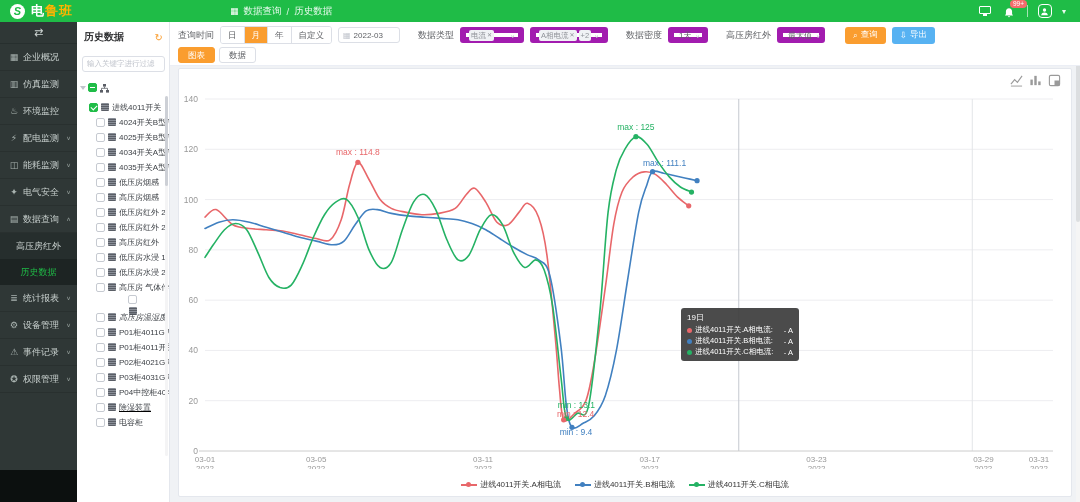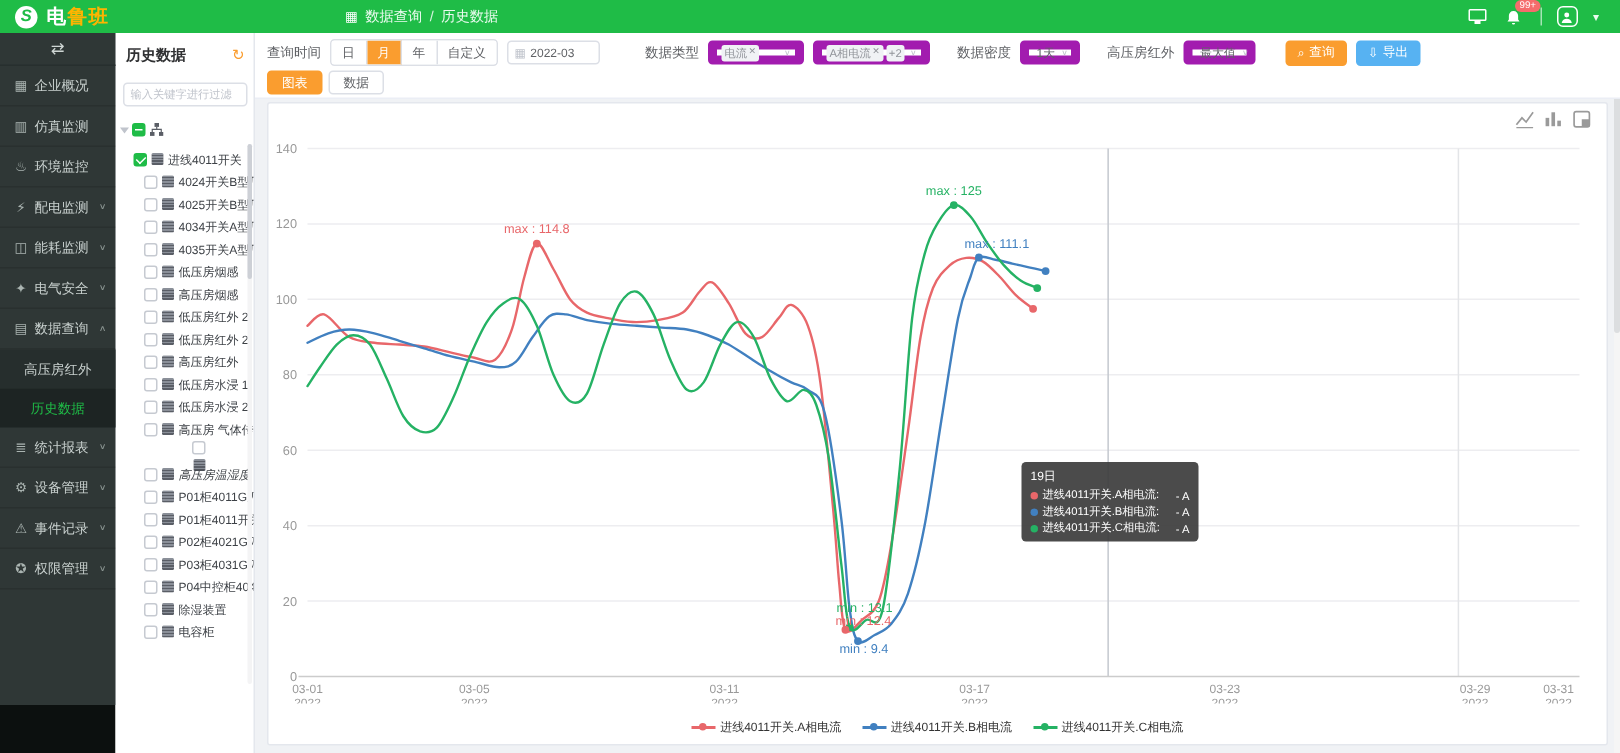--- a/index.html
+++ b/index.html
@@ -320,21 +320,21 @@
         <div class="tree-node" style="margin-left: 7px;">
           <span class="cb"></span>
           <span class="node-ico"></span>
           <span class="nlbl">P03柜4031G刀闸 ...</span>
         </div>
         <div class="tree-node" style="margin-left: 7px;">
           <span class="cb"></span>
           <span class="node-ico"></span>
           <span class="nlbl">P04中控柜4041G刀...</span>
         </div>
-        <div class="tree-node" style="margin-left: 7px;">
+        <div class="tree-node" style="margin-left: 7px; text-decoration: underline;">
           <span class="cb"></span>
           <span class="node-ico"></span>
           <span class="nlbl">除湿装置</span>
         </div>
         <div class="tree-node" style="margin-left: 7px;">
           <span class="cb"></span>
           <span class="node-ico"></span>
           <span class="nlbl">电容柜</span>
         </div>
       </div>
@@ -349,21 +349,21 @@
       <div class="seg-group" id="seg-group">
           <div class="seg-btn">日</div>
           <div class="seg-btn active">月</div>
           <div class="seg-btn">年</div>
           <div class="seg-btn">自定义</div>
         </div>
       <div class="date-input">
         <span class="cal">▦</span>
         <span>2022-03</span>
       </div>
-      <span class="f-label" style="margin-left:24px">数据类型</span>
+      <span class="f-label" style="margin-left:12px">数据类型</span>
       <div class="sel" style="width:64px">
         <span class="tag">
             <span>电流</span>
             <span class="x">✕</span>
           </span>
         <span class="sarrow" style="margin-left:auto">∨</span>
       </div>
       <div class="sel" style="width:78px">
         <span class="tag">
             <span>A相电流</span>

